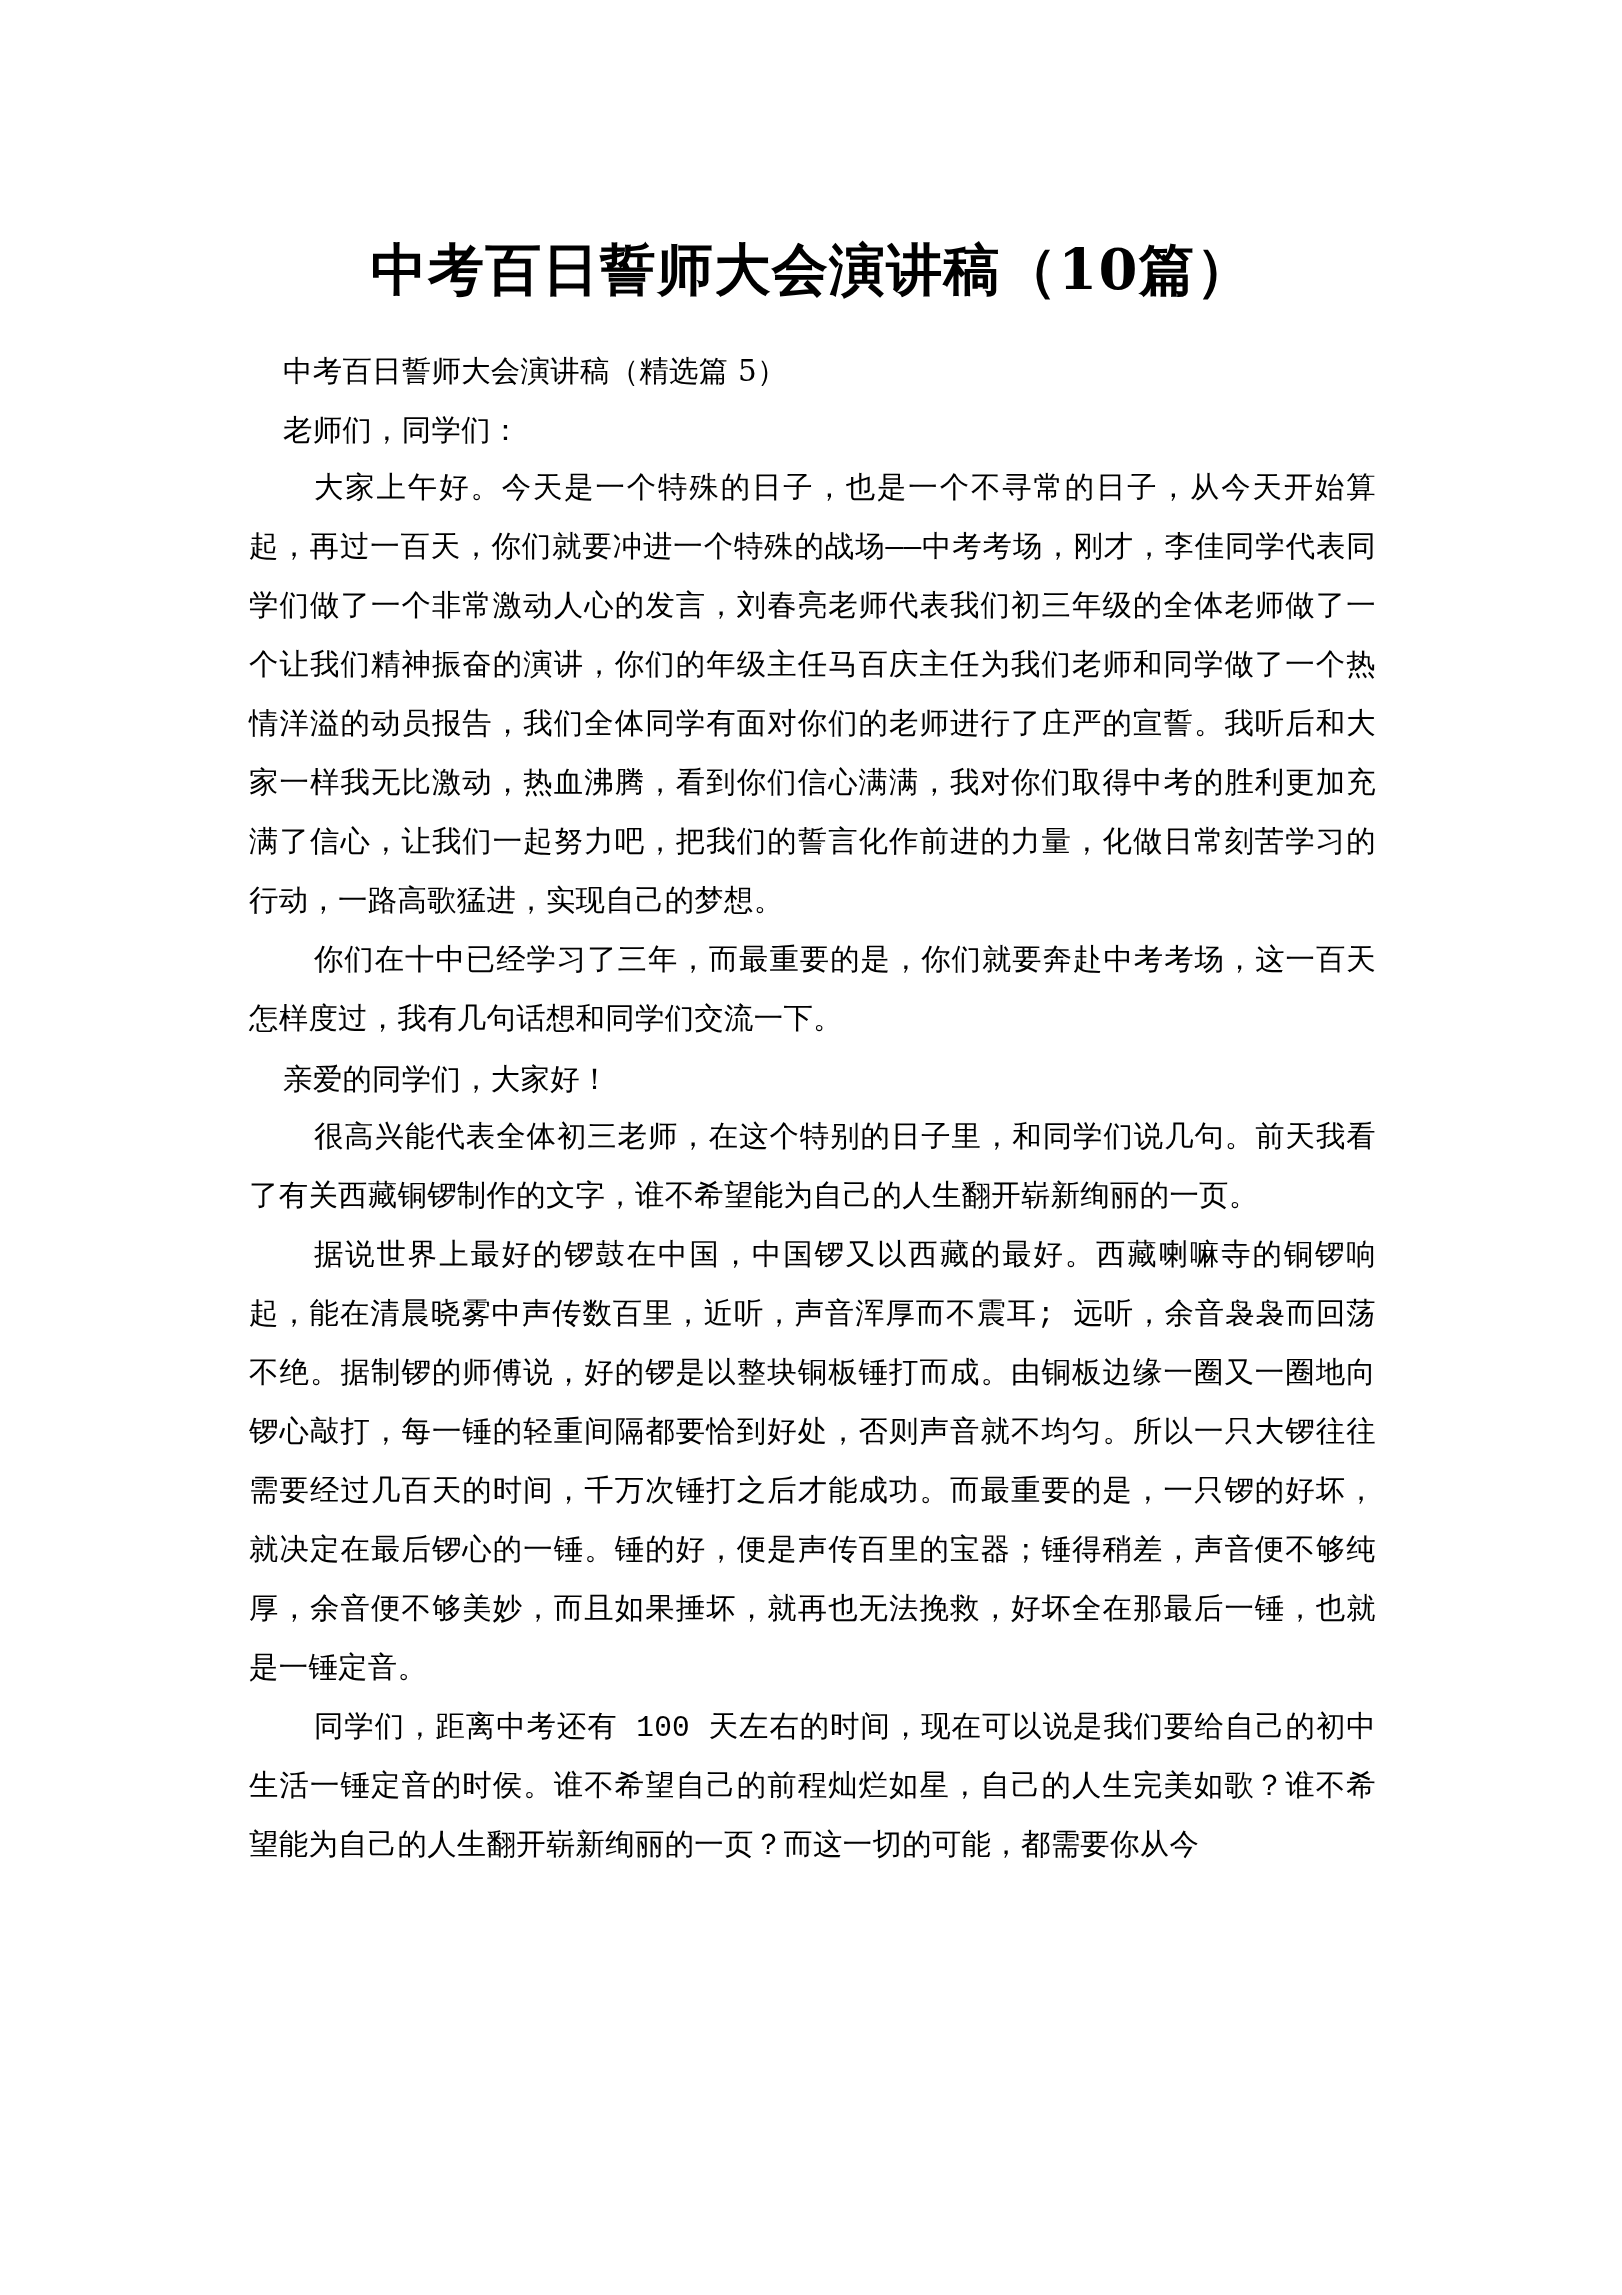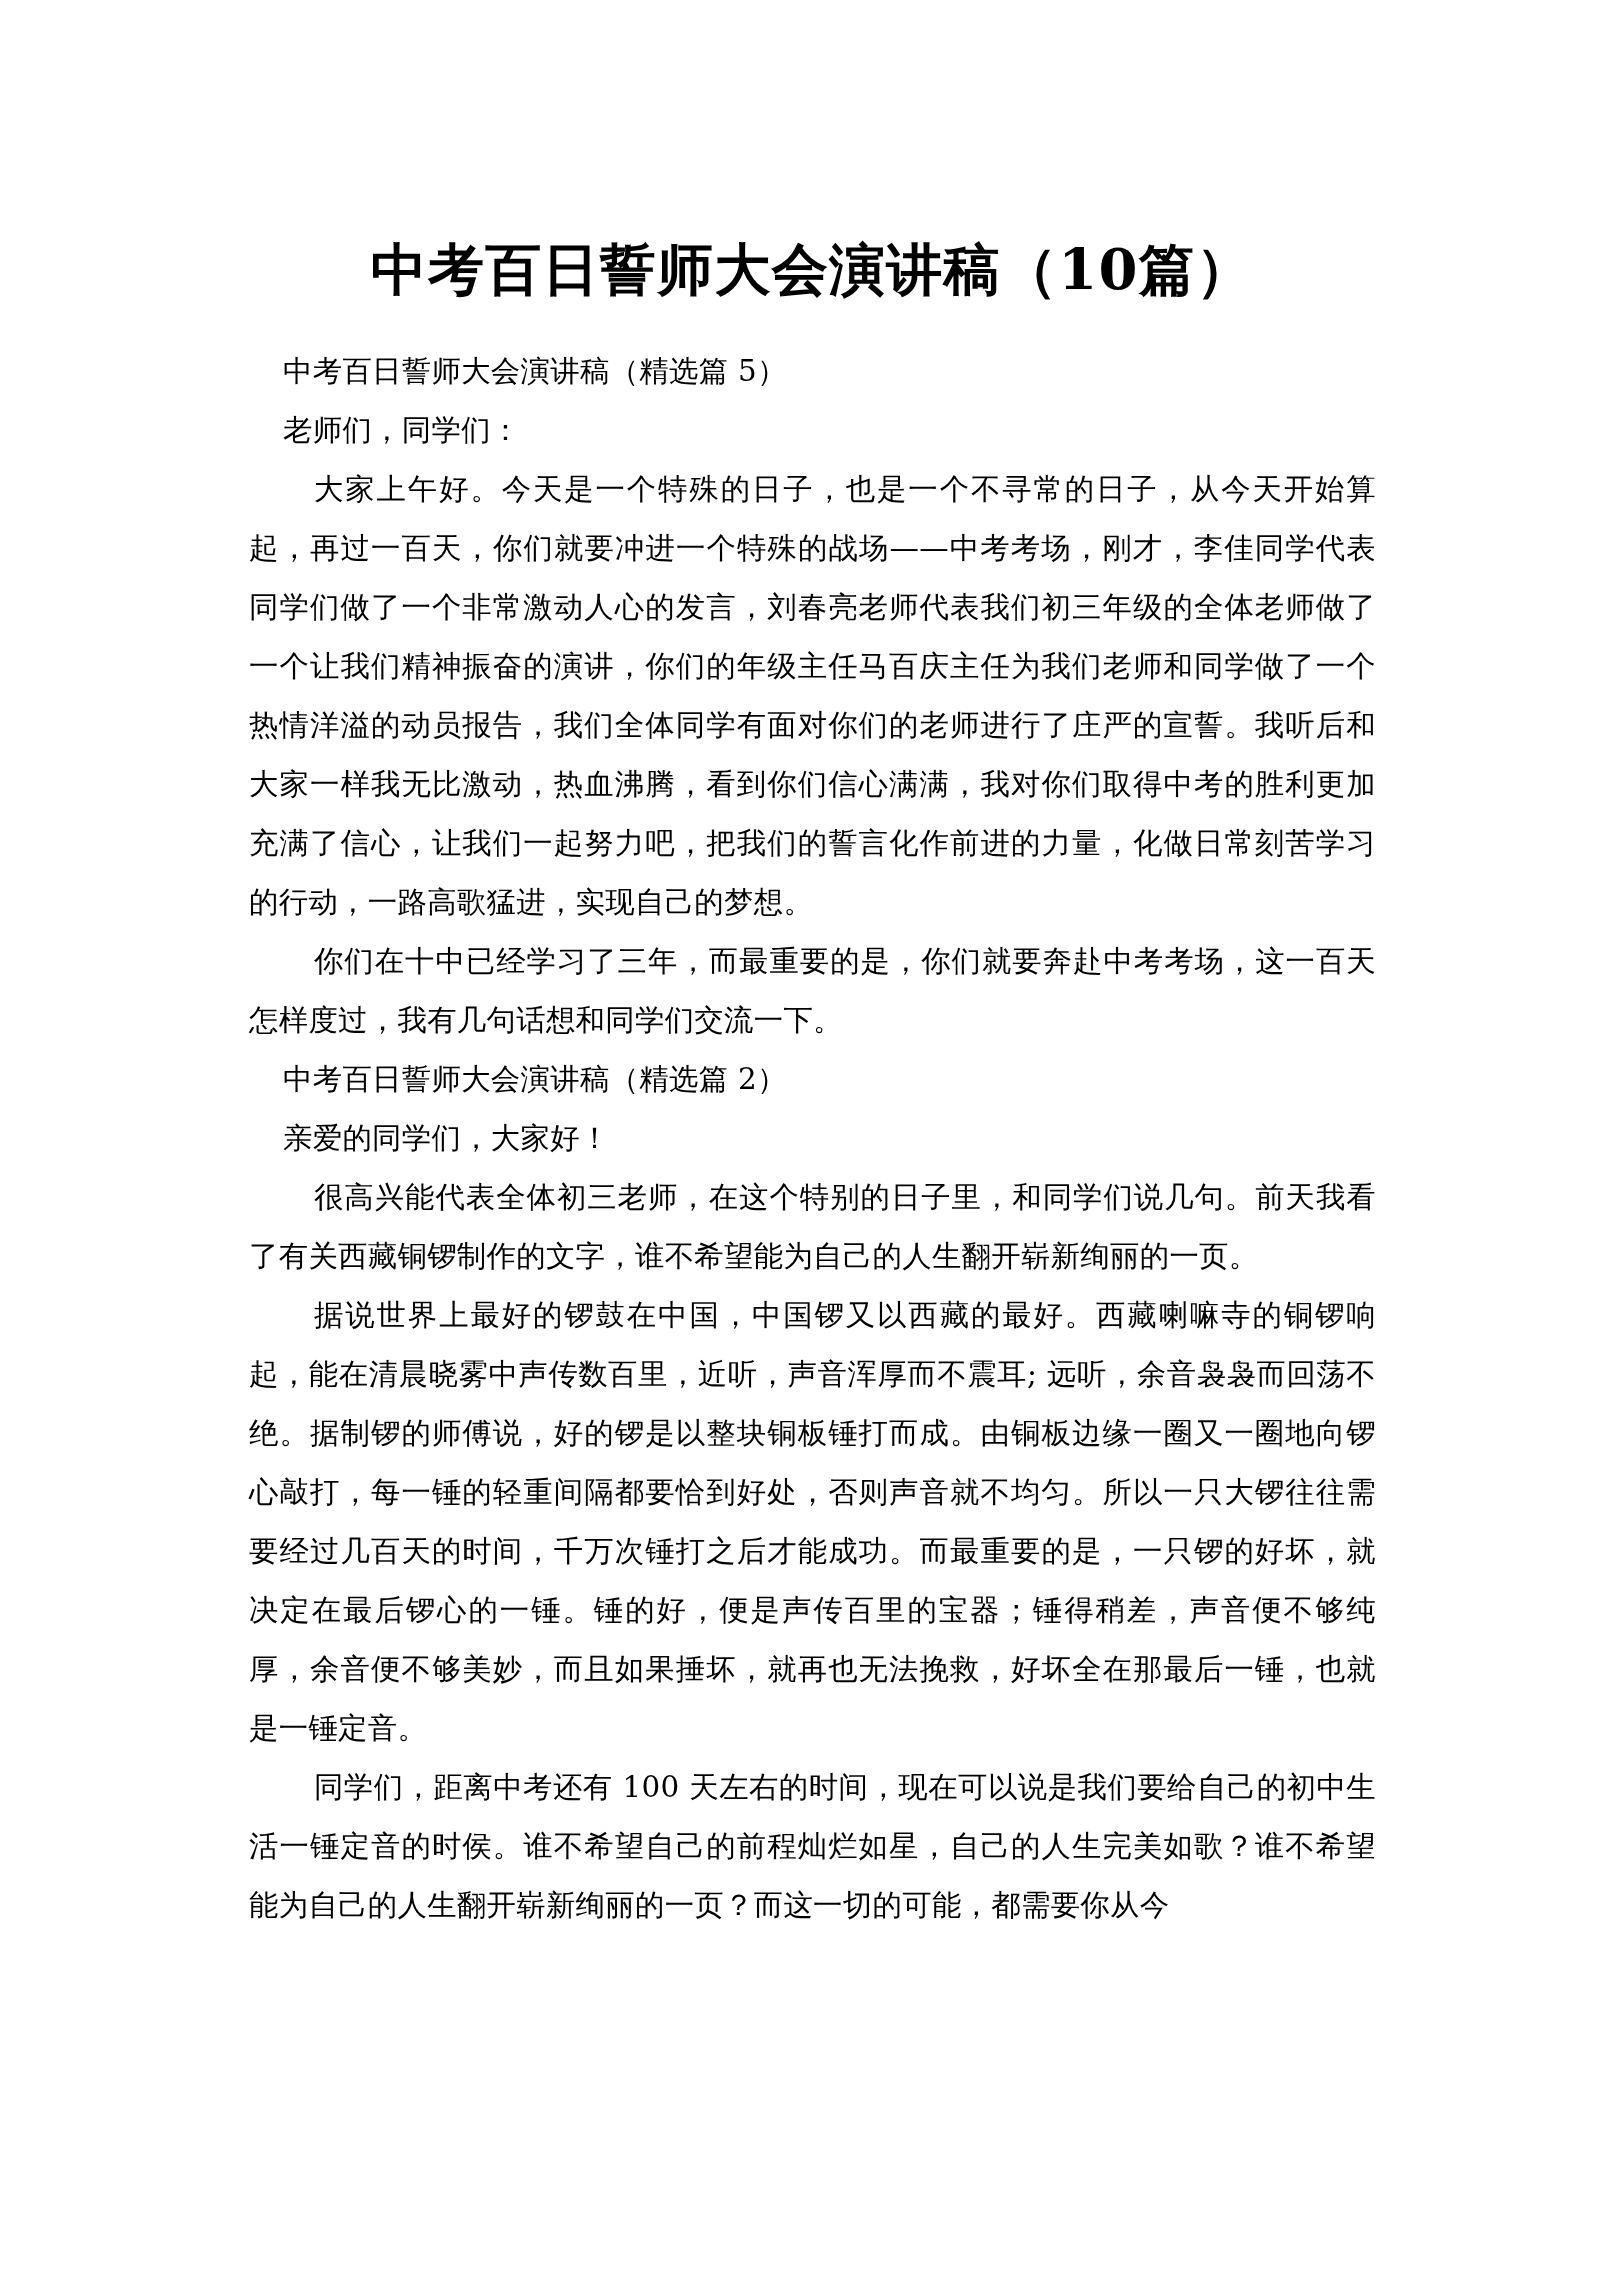--- a/index.html
+++ b/index.html
@@ -66,40 +66,40 @@
   
   .salutation {
     text-indent: 34px;
     text-align: right;
     white-space: nowrap;
   }
 
   
   .indent2 {
     text-indent: 65px;
+    font-family: Liberation Mono, monospace;
   }
 </style>
 </head>
 <body>
 
 <div class="page">
 
   <h1 class="doc-title">中考百日誓师大会演讲稿（10篇）</h1>
 
   <div class="body-block">
 
     <p class="para heading-line">中考百日誓师大会演讲稿（精选篇 5）</p>
 
     <p class="para salutation">老师们，同学们：</p>
 
     <p class="para indent2">大家上午好。今天是一个特殊的日子，也是一个不寻常的日子，从今天开始算起，再过一百天，你们就要冲进一个特殊的战场——中考考场，刚才，李佳同学代表同学们做了一个非常激动人心的发言，刘春亮老师代表我们初三年级的全体老师做了一个让我们精神振奋的演讲，你们的年级主任马百庆主任为我们老师和同学做了一个热情洋溢的动员报告，我们全体同学有面对你们的老师进行了庄严的宣誓。我听后和大家一样我无比激动，热血沸腾，看到你们信心满满，我对你们取得中考的胜利更加充满了信心，让我们一起努力吧，把我们的誓言化作前进的力量，化做日常刻苦学习的行动，一路高歌猛进，实现自己的梦想。</p>
 
     <p class="para indent2">你们在十中已经学习了三年，而最重要的是，你们就要奔赴中考考场，这一百天怎样度过，我有几句话想和同学们交流一下。</p>
 
-    <p class="para heading-line">中考百日誓师大会演讲稿（精选篇 2）</p>
 
     <p class="para salutation">亲爱的同学们，大家好！</p>
 
     <p class="para indent2">很高兴能代表全体初三老师，在这个特别的日子里，和同学们说几句。前天我看了有关西藏铜锣制作的文字，谁不希望能为自己的人生翻开崭新绚丽的一页。</p>
 
     <p class="para indent2">据说世界上最好的锣鼓在中国，中国锣又以西藏的最好。西藏喇嘛寺的铜锣响起，能在清晨晓雾中声传数百里，近听，声音浑厚而不震耳; 远听，余音袅袅而回荡不绝。据制锣的师傅说，好的锣是以整块铜板锤打而成。由铜板边缘一圈又一圈地向锣心敲打，每一锤的轻重间隔都要恰到好处，否则声音就不均匀。所以一只大锣往往需要经过几百天的时间，千万次锤打之后才能成功。而最重要的是，一只锣的好坏，就决定在最后锣心的一锤。锤的好，便是声传百里的宝器；锤得稍差，声音便不够纯厚，余音便不够美妙，而且如果捶坏，就再也无法挽救，好坏全在那最后一锤，也就是一锤定音。</p>
 
     <p class="para indent2">同学们，距离中考还有 100 天左右的时间，现在可以说是我们要给自己的初中生活一锤定音的时侯。谁不希望自己的前程灿烂如星，自己的人生完美如歌？谁不希望能为自己的人生翻开崭新绚丽的一页？而这一切的可能，都需要你从今</p>
 
   </div>

